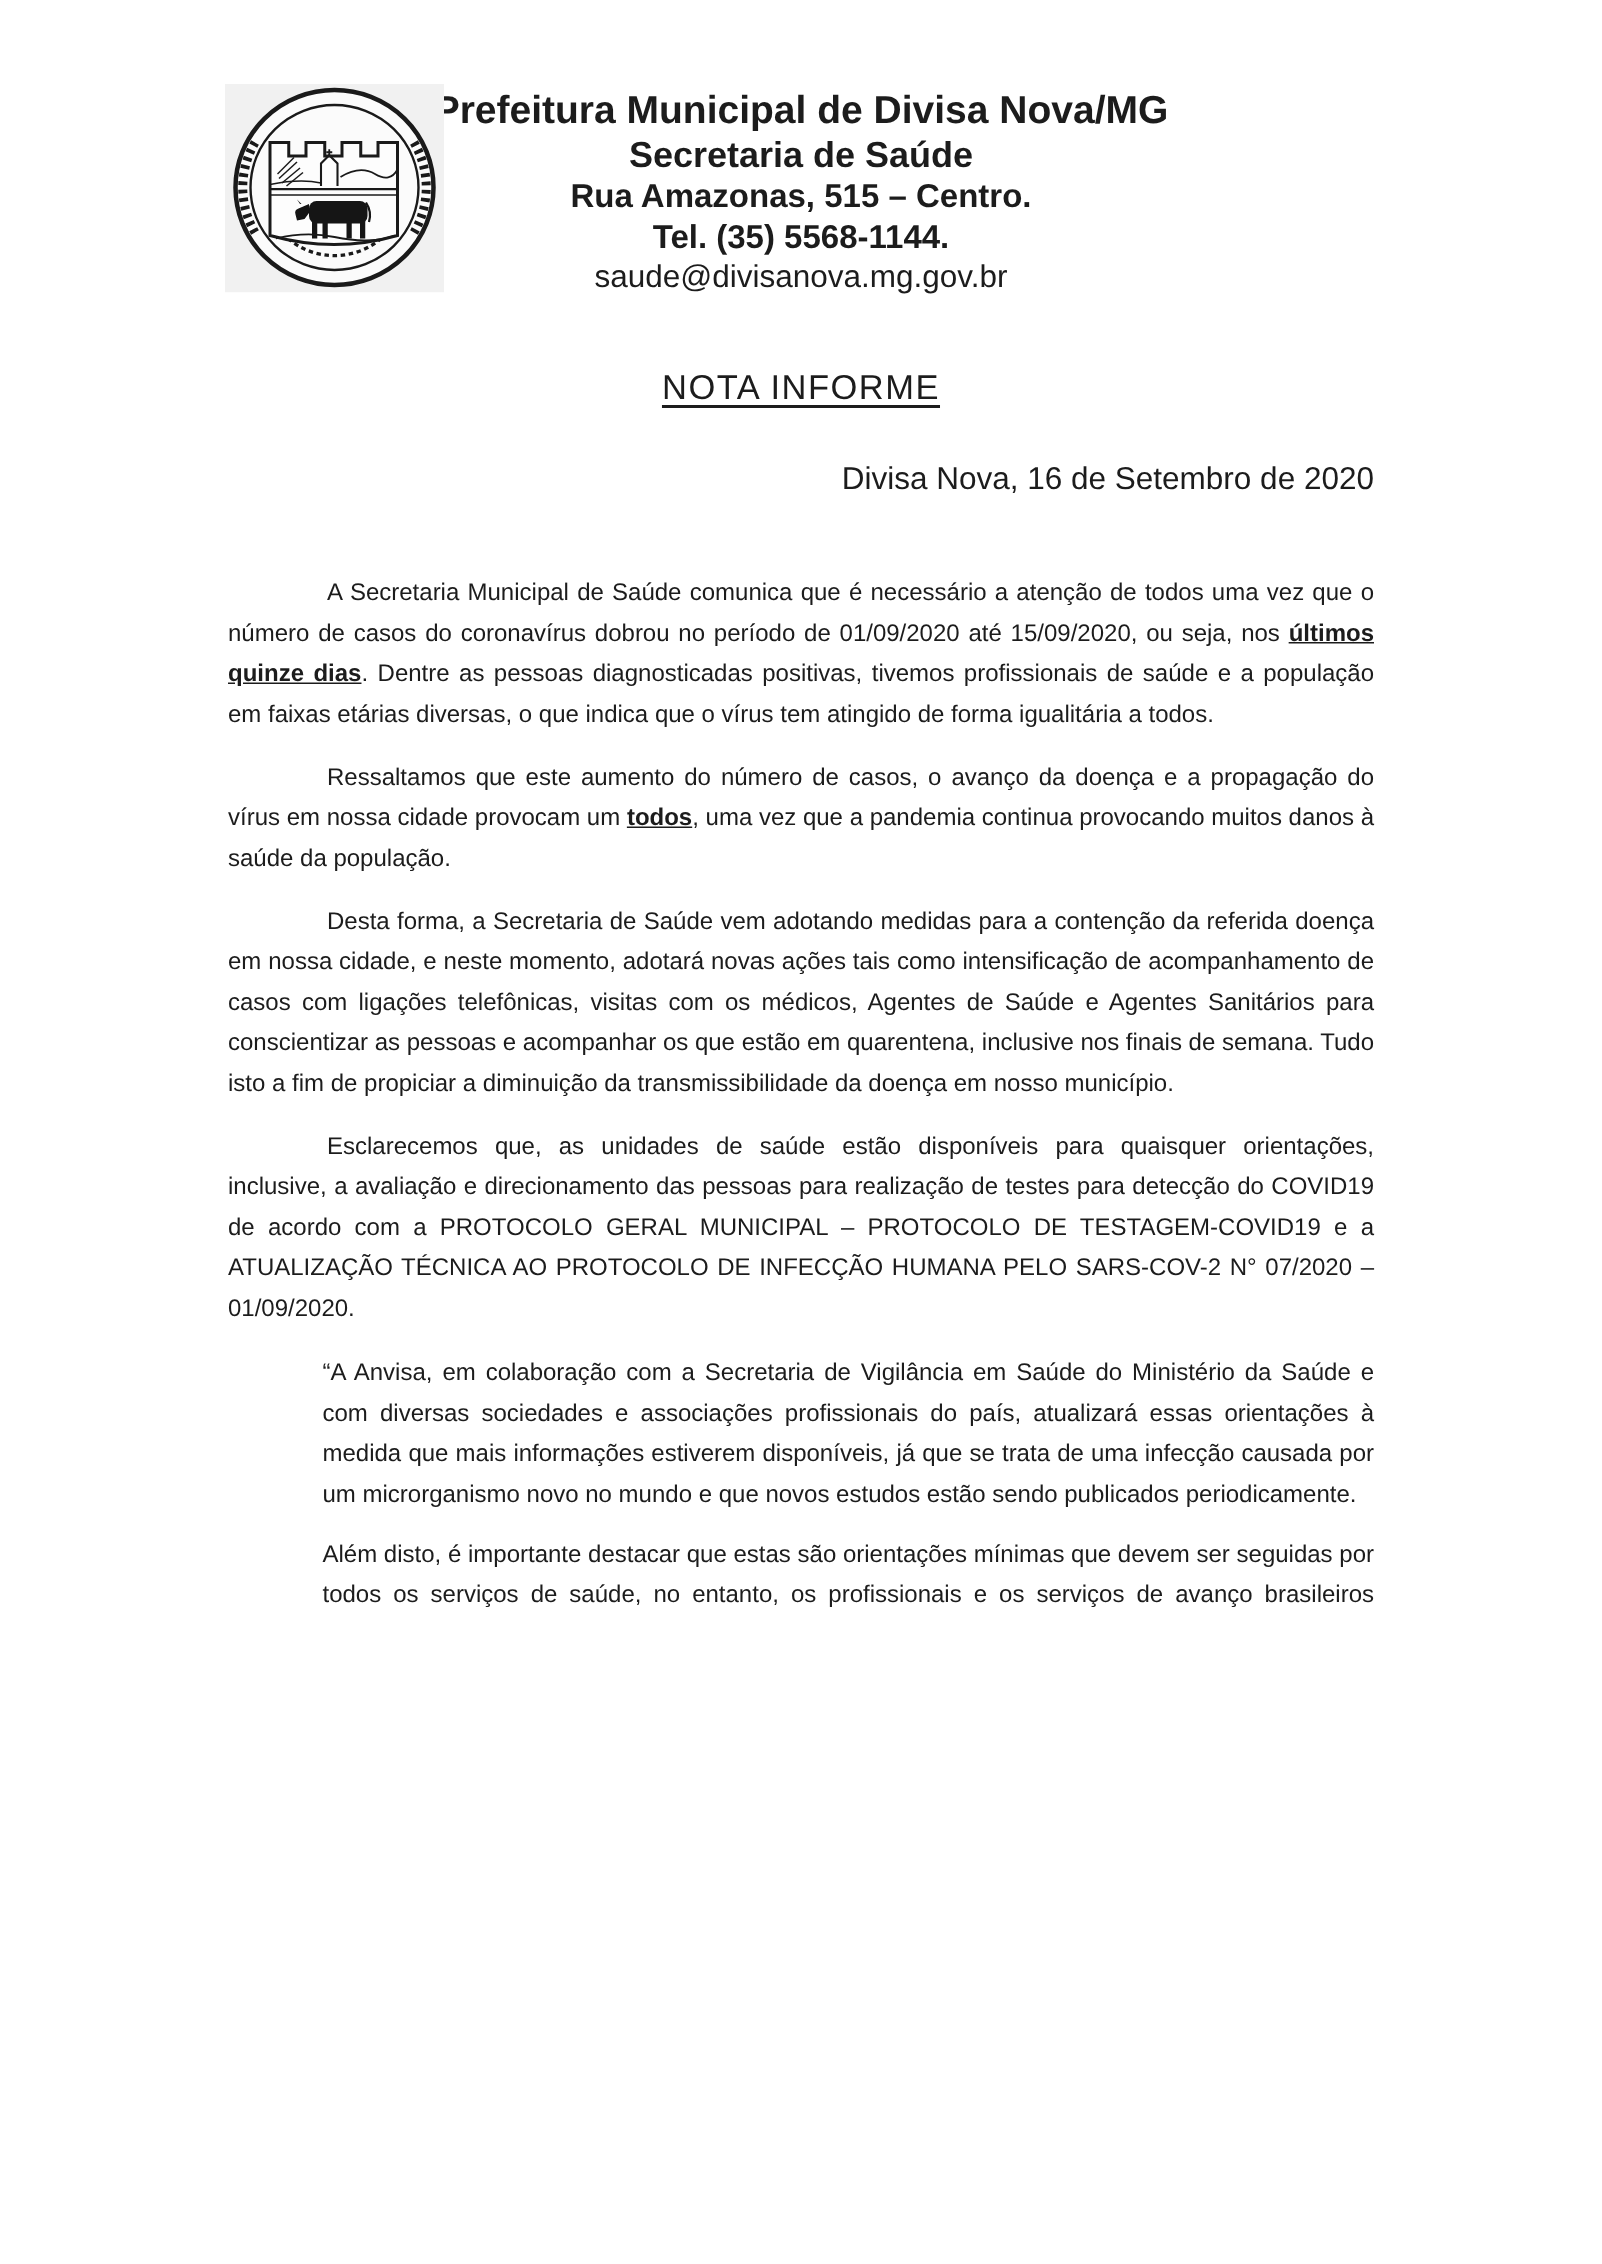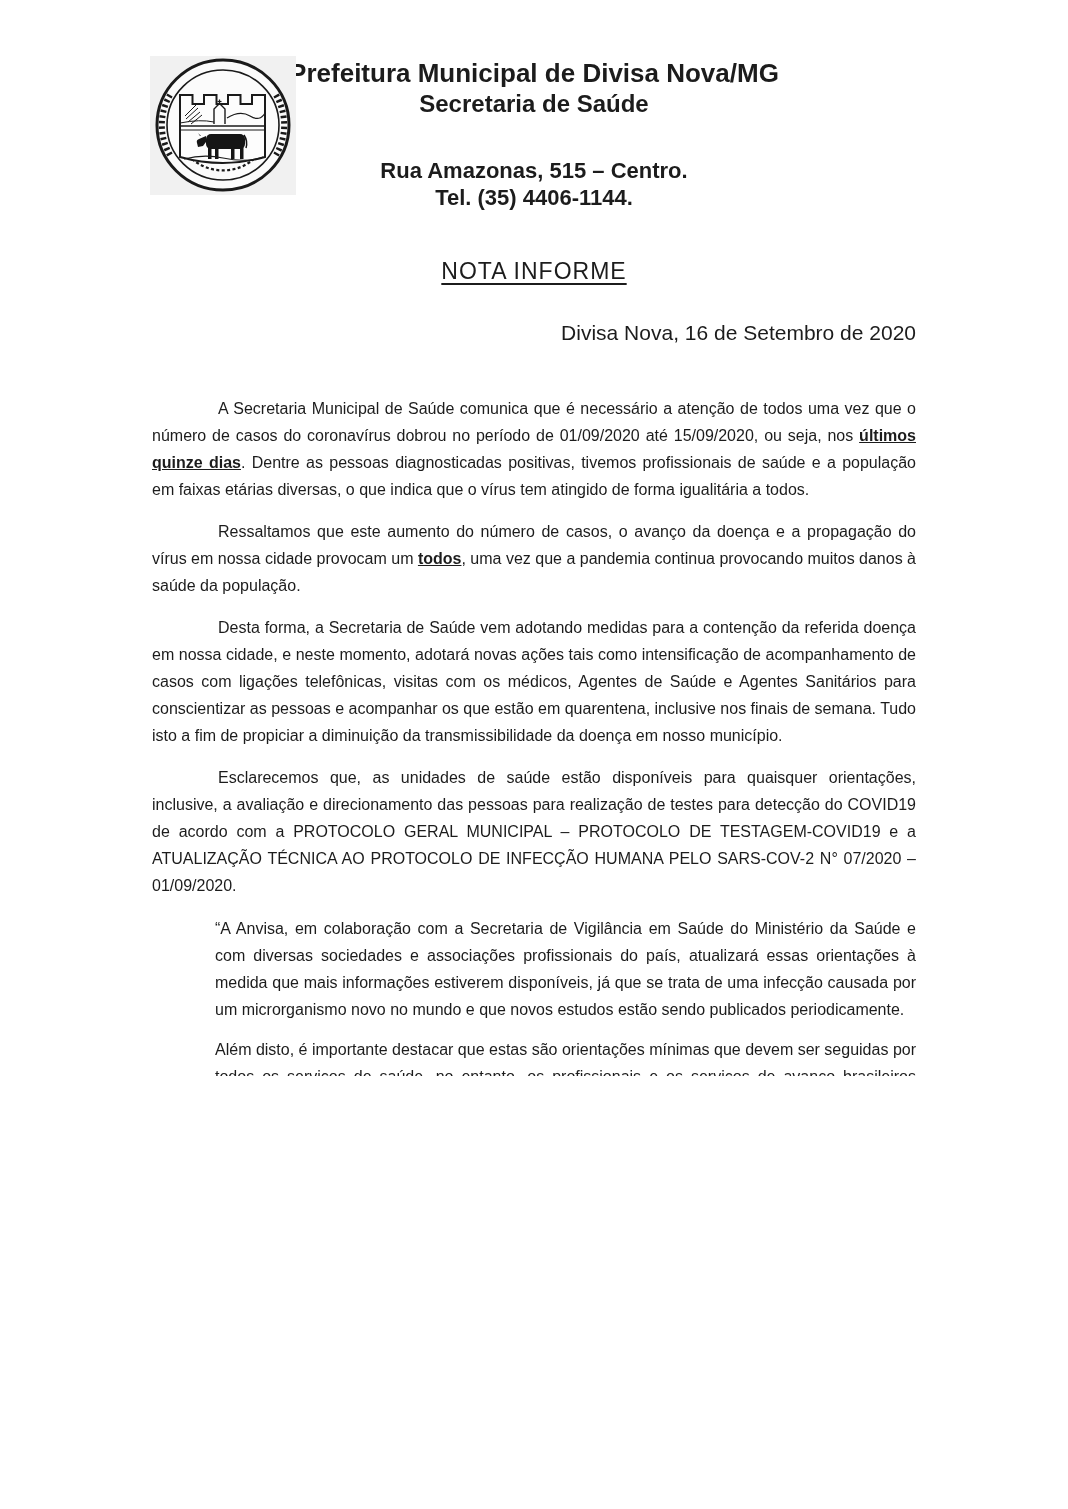--- a/index.html
+++ b/index.html
@@ -21,21 +21,21 @@
   
   .header { position:relative; min-height:143px; }
   .seal {
     position:absolute;
     left:-2px; top:0;
     width:146px; height:139px;
   }
   .header-text { text-align:center; padding-top:2px; }
   .h-org  { font-size:26px; font-weight:bold; line-height:1.2; }
   .h-dept { font-size:24px; font-weight:bold; line-height:1.22; }
-  .h-addr { font-size:22px; font-weight:bold; line-height:1.22;margin-top:40px; }
+  .h-addr { font-size:22px; font-weight:bold; line-height:1.22; }
   .h-tel  { font-size:22px; font-weight:bold; line-height:1.22; }
   .h-email{ font-size:21px; font-weight:normal; line-height:1.22; }
   
   .title {
     margin:46px 0 0;
     text-align:center;
     font-size:23px;
     font-weight:normal;
     letter-spacing:1px;
   }
@@ -107,21 +107,22 @@
           </g>
           <path d="M94 79 Q98 85 96 92" fill="none" stroke="#151515" stroke-width="1.5"></path>
 
           <path d="M34 103 Q54 98 73 102 Q97 107 113 101" fill="none" stroke="#1a1a1a" stroke-width="1.2"></path>
         </svg>
       </div>
       <div class="header-text">
         <div class="h-org">Prefeitura Municipal de Divisa Nova/MG</div>
         <div class="h-dept">Secretaria de Saúde</div>
         <div class="h-addr">Rua Amazonas, 515 – Centro.</div>
-        <div class="h-tel">Tel. (35) 4406-1144.</div>
+        <div class="h-tel">Tel. (35) 5568-1144.</div>
+        <div class="h-email">saude@divisanova.mg.gov.br</div>
       </div>
     </div>
 
     <h1 class="title"><span class="u-line">NOTA INFORME</span></h1>
 
     <div class="dateline">Divisa Nova, 16 de Setembro de 2020</div>
 
     <div class="bodytext">
 
       <p class="para"><span>A Secretaria Municipal de Saúde comunica que é necessário a atenção de todos uma vez que o número de casos do coronavírus dobrou no período de 01/09/2020 até 15/09/2020, ou seja, nos </span><strong class="u">últimos quinze dias</strong><span>. Dentre as pessoas diagnosticadas positivas, tivemos profissionais de saúde e a população em faixas etárias diversas, o que indica que o vírus tem atingido de forma igualitária a todos.</span></p>

